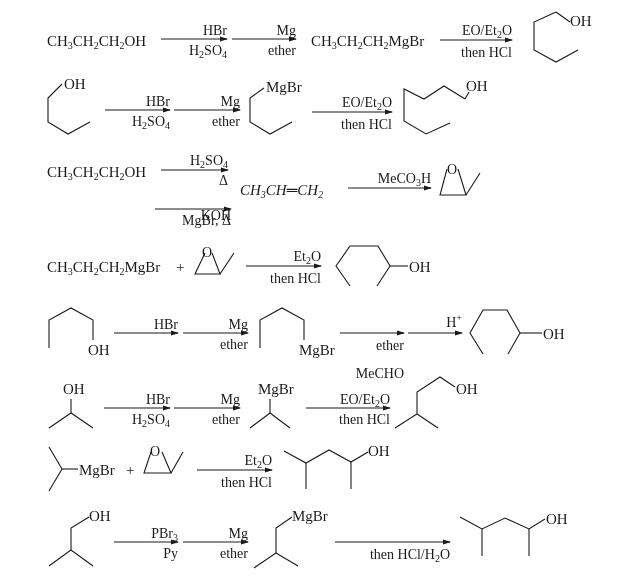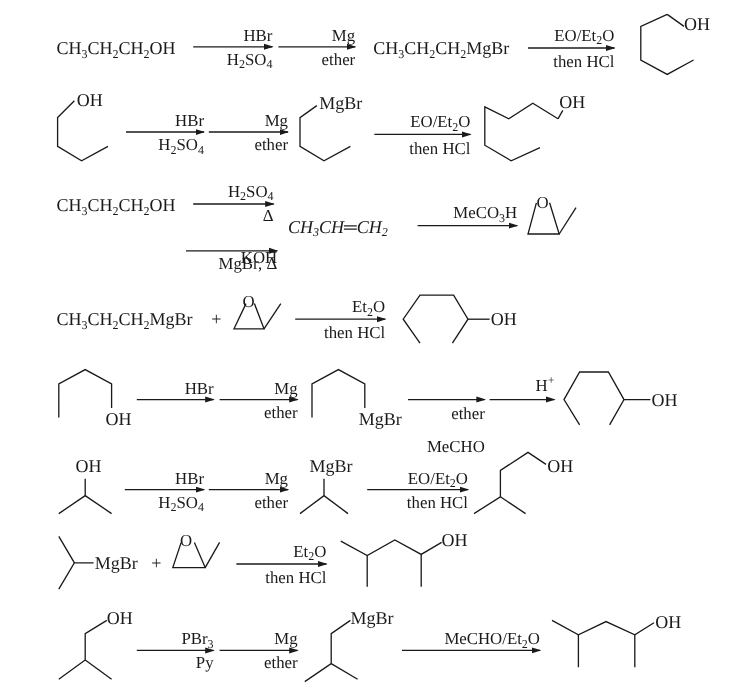--- a/index.html
+++ b/index.html
@@ -155,16 +155,16 @@
   <div class="t sm c" style="left:197px;top:452px;width:75px;">Et<sub>2</sub>O</div>
   <div class="t sm c" style="left:197px;top:474px;width:75px;">then HCl</div>
   <div class="t" style="left:368px;top:443px;">OH</div>
 
   <div class="t" style="left:89px;top:508px;">OH</div>
   <div class="t sm c" style="left:114px;top:525px;width:64px;">PBr<sub>3</sub></div>
   <div class="t sm c" style="left:114px;top:545px;width:64px;">Py</div>
   <div class="t sm c" style="left:183px;top:525px;width:65px;">Mg</div>
   <div class="t sm c" style="left:183px;top:545px;width:65px;">ether</div>
   <div class="t" style="left:292px;top:508px;">MgBr</div>
-  <div class="t sm c" style="left:335px;top:525px;width:115px;">MeCHO/Et<sub>2</sub>O</div>
+  <div class="t sm c" style="left:335px;top:546px;width:115px;">then HCl/H<sub>2</sub>O</div>
   <div class="t" style="left:546px;top:511px;">OH</div>
 
 </div>
 
 </body></html>

